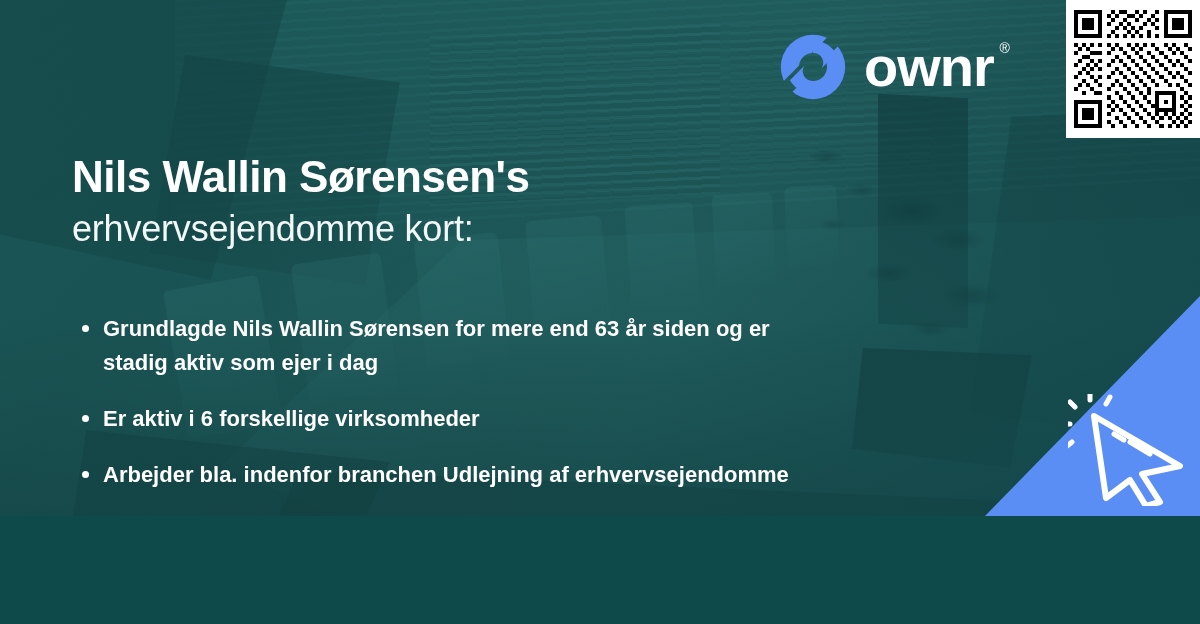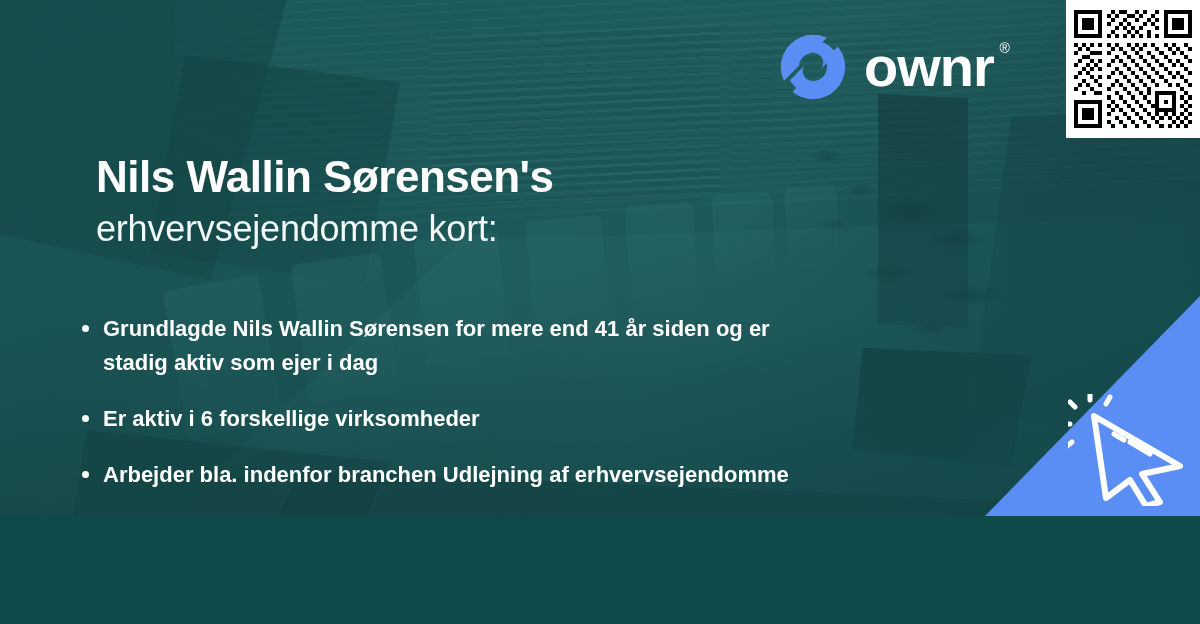--- a/index.html
+++ b/index.html
@@ -174,21 +174,21 @@
   .qr-panel {
     position:absolute; left:1066px; top:0;
     width:134px; height:138px;
     background:#ffffff;
     padding:8px;
   }
   .qr-code { display:block; width:118px; height:122px; }
 
   
   .headline {
-    position:absolute; left:96px; top:154px;
+    position:absolute; left:72px; top:154px;
     width:740px;
   }
   .headline-line1 {
     color:#ffffff;
     font-size:44px;
     font-weight:bold;
     line-height:1.05;
     letter-spacing:-0.5px;
   }
   .headline-line2 {
@@ -532,21 +532,21 @@
   </div>
 
   <div class="headline">
     <div class="headline-line1">Nils Wallin Sørensen's</div>
     <div class="headline-line2">erhvervsejendomme kort:</div>
   </div>
 
   <ul class="bullets">
     <li class="bullet">
       <span class="dot"></span>
-      <span>Grundlagde Nils Wallin Sørensen for mere end 41 år siden og er stadig aktiv som ejer i dag</span>
+      <span>Grundlagde Nils Wallin Sørensen for mere end 63 år siden og er stadig aktiv som ejer i dag</span>
     </li>
     <li class="bullet">
       <span class="dot"></span>
       <span>Er aktiv i 6 forskellige virksomheder</span>
     </li>
     <li class="bullet wide">
       <span class="dot"></span>
       <span>Arbejder bla. indenfor branchen Udlejning af erhvervsejendomme</span>
     </li>
   </ul>

